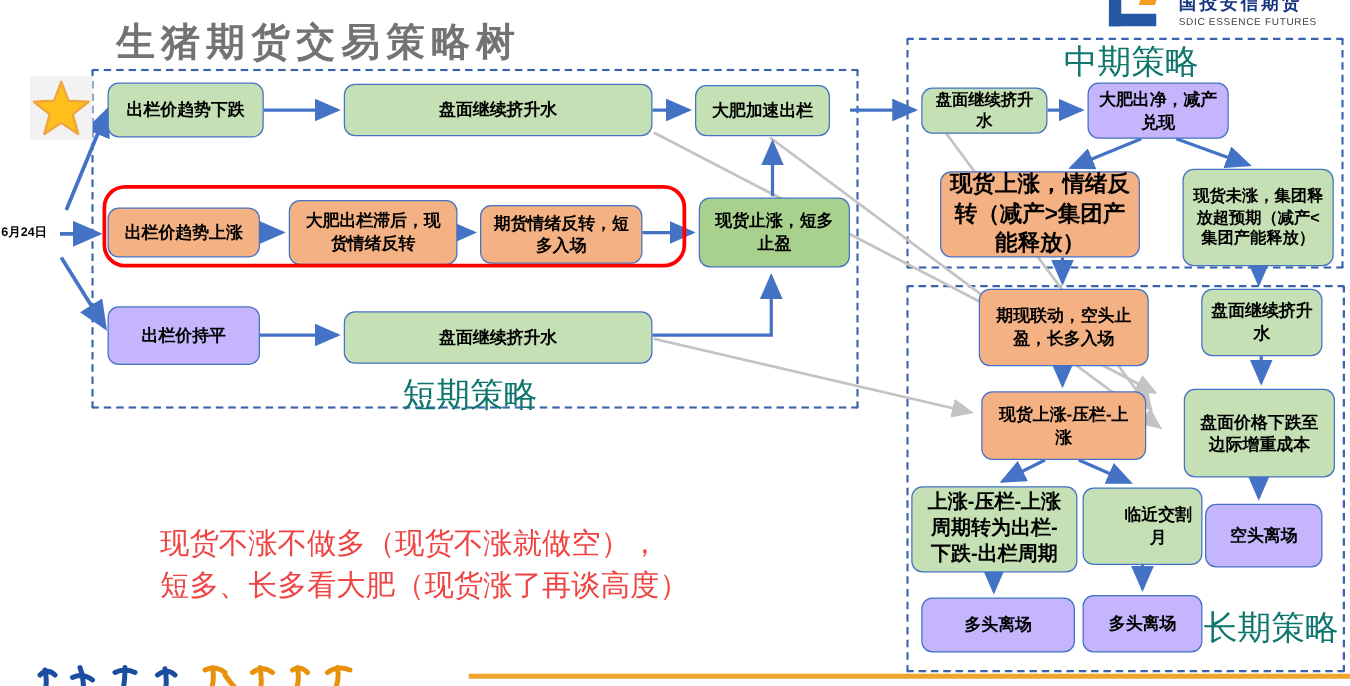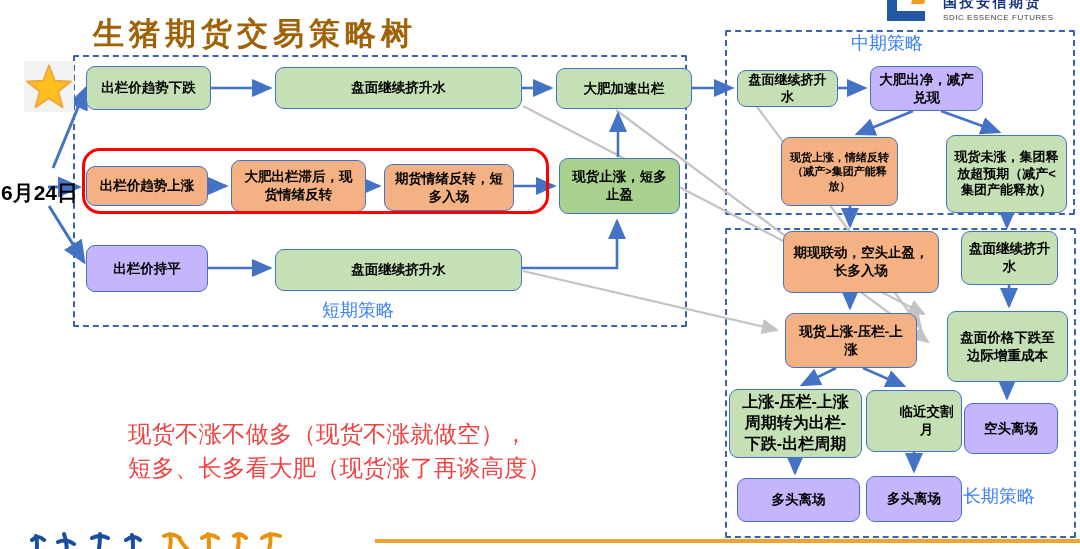--- a/index.html
+++ b/index.html
@@ -1,24 +1,24 @@
 <!DOCTYPE html>
 <html><head>
 <meta charset="utf-8">
 <style>
   html,body{margin:0;padding:0;background:#fff;}
   .canvas{position:relative;width:1080px;height:549px;background:#ffffff;overflow:hidden;
           font-family:"Liberation Sans",sans-serif;color:#000;}
   .layer{position:absolute;left:0;top:0;width:1080px;height:549px;}
   svg.layer{z-index:1;}
   .title{position:absolute;left:93px;top:13px;font-family:"DejaVu Serif",serif;
-         font-weight:700;font-size:31px;letter-spacing:5px;color:#a16207;z-index:4;white-space:nowrap;}
-  .date-label{position:absolute;left:1px;top:179px;font-size:21px;font-weight:600;z-index:4;}
+         font-weight:700;font-size:31px;letter-spacing:5px;color:#737373;z-index:4;white-space:nowrap;}
+  .date-label{position:absolute;left:1px;top:179px;font-size:10px;font-weight:600;z-index:4;}
   .dashed-box{position:absolute;border:2px dashed #3a63ad;border-radius:2px;z-index:0;box-sizing:border-box;}
-  .section-label{position:absolute;font-size:18px;color:#3b82f6;z-index:4;white-space:nowrap;}
+  .section-label{position:absolute;font-size:27px;color:#0f766e;z-index:4;white-space:nowrap;}
   .red-frame{position:absolute;left:82px;top:148px;width:467px;height:66px;border:3px solid #fe0000;
              border-radius:18px;z-index:3;box-sizing:border-box;}
   .node{position:absolute;z-index:2;display:flex;align-items:center;justify-content:center;
         text-align:center;border:1.6px solid #4472c4;border-radius:9px;box-sizing:border-box;
         font-weight:700;font-size:13.5px;line-height:1.3;padding:2px 7px;}
   .green{background:#C5E0B4;}
   .dgreen{background:#A9D18E;}
   .orange{background:#F4B183;}
   .grayb{background:#c4b5fd;}
   .star-wrap{position:absolute;left:24px;top:61px;width:50px;height:51px;background:#f2f2f2;z-index:2;}
@@ -104,34 +104,34 @@
       <polygon points="27,0 40,0 37,10 24,10" fill="#F59B22"></polygon>
     </svg>
     <div class="logo-text">
       <div class="cn">国投安信期货</div>
       <div class="en">SDIC ESSENCE FUTURES</div>
     </div>
   </div>
 
   <div class="node green" style="left:86px;top:66px;width:125px;height:44px;">出栏价趋势下跌</div>
   <div class="node green" style="left:275px;top:67px;width:247px;height:42px;">盘面继续挤升水</div>
-  <div class="node green" style="left:556px;top:68px;width:136px;height:41px;">大肥加速出栏</div>
+  <div class="node green" style="left:556px;top:68px;width:108px;height:41px;">大肥加速出栏</div>
   <div class="node orange" style="left:86px;top:166px;width:122px;height:40px;">出栏价趋势上涨</div>
   <div class="node orange" style="left:231px;top:160px;width:135px;height:52px;">大肥出栏滞后，现货情绪反转</div>
   <div class="node orange" style="left:384px;top:164px;width:130px;height:47px;">期货情绪反转，短多入场</div>
   <div class="node dgreen" style="left:559px;top:158px;width:121px;height:56px;">现货止涨，短多止盈</div>
   <div class="node grayb" style="left:86px;top:245px;width:122px;height:47px;">出栏价持平</div>
   <div class="node green" style="left:275px;top:249px;width:247px;height:42px;">盘面继续挤升水</div>
 
   <div class="node green" style="left:737px;top:70px;width:101px;height:37px;font-size:13px;">盘面继续挤升水</div>
   <div class="node grayb" style="left:870px;top:66px;width:113px;height:45px;">大肥出净，减产兑现</div>
-  <div class="node orange" style="left:781px;top:137px;width:117px;height:69px;font-size:11px;">现货上涨，情绪反转（减产&gt;集团产能释放）</div>
+  <div class="node orange" style="left:752px;top:137px;width:160px;height:69px;font-size:18px;">现货上涨，情绪反转（减产&gt;集团产能释放）</div>
   <div class="node green" style="left:946px;top:135px;width:121px;height:78px;font-size:13px;">现货未涨，集团释放超预期（减产&lt;集团产能释放）</div>
 
-  <div class="node orange" style="left:783px;top:231px;width:156px;height:62px;">期现联动，空头止盈，长多入场</div>
+  <div class="node orange" style="left:783px;top:231px;width:136px;height:62px;">期现联动，空头止盈，长多入场</div>
   <div class="node green" style="left:961px;top:231px;width:97px;height:54px;">盘面继续挤升水</div>
   <div class="node orange" style="left:785px;top:313px;width:132px;height:55px;">现货上涨-压栏-上涨</div>
   <div class="node green" style="left:947px;top:311px;width:121px;height:71px;">盘面价格下跌至边际增重成本</div>
   <div class="node green" style="left:729px;top:389px;width:133px;height:69px;font-size:16px;">上涨-压栏-上涨周期转为出栏-下跌-出栏周期</div>
   <div class="node green" style="left:866px;top:390px;width:96px;height:62px;padding-left:32px;">临近交割月</div>
   <div class="node grayb" style="left:964px;top:403px;width:94px;height:51px;">空头离场</div>
   <div class="node grayb" style="left:737px;top:478px;width:123px;height:44px;">多头离场</div>
   <div class="node grayb" style="left:866px;top:476px;width:96px;height:46px;">多头离场</div>
 
   <div class="note">

